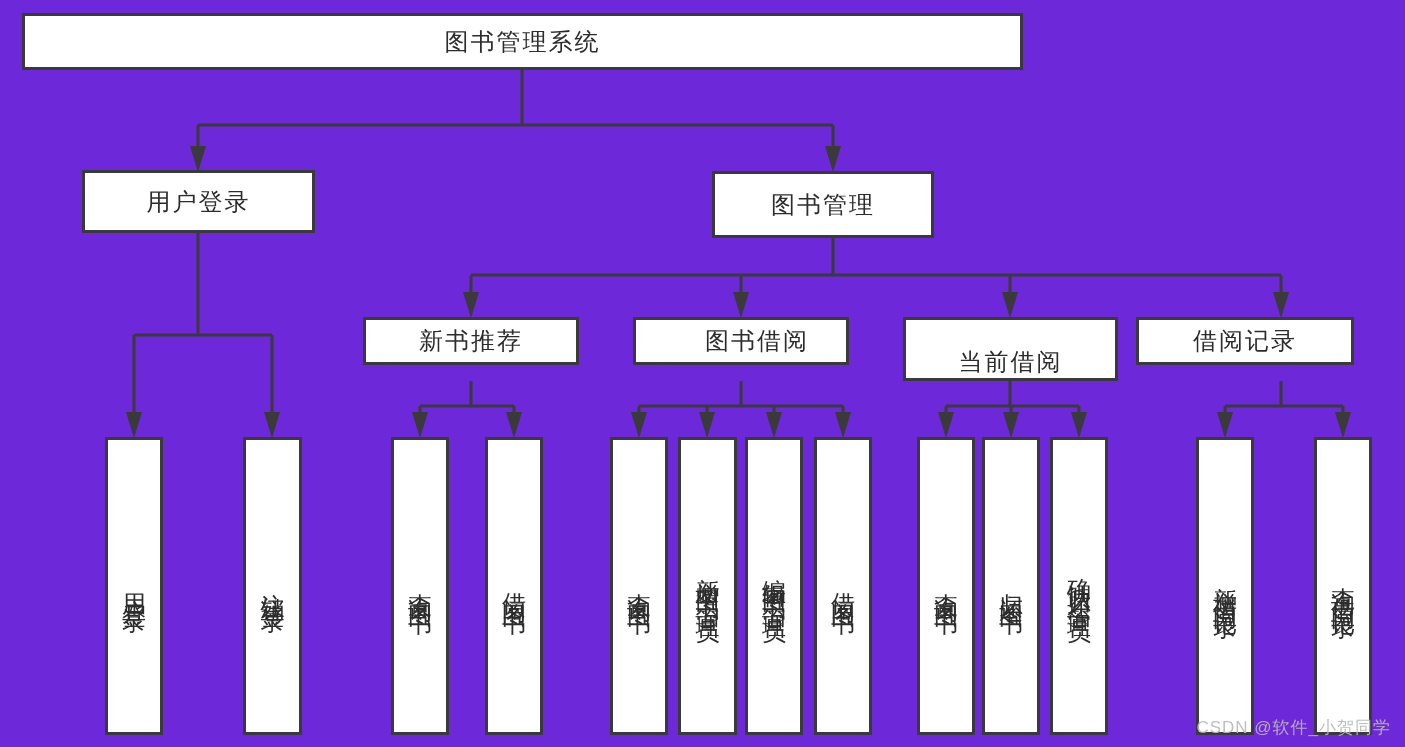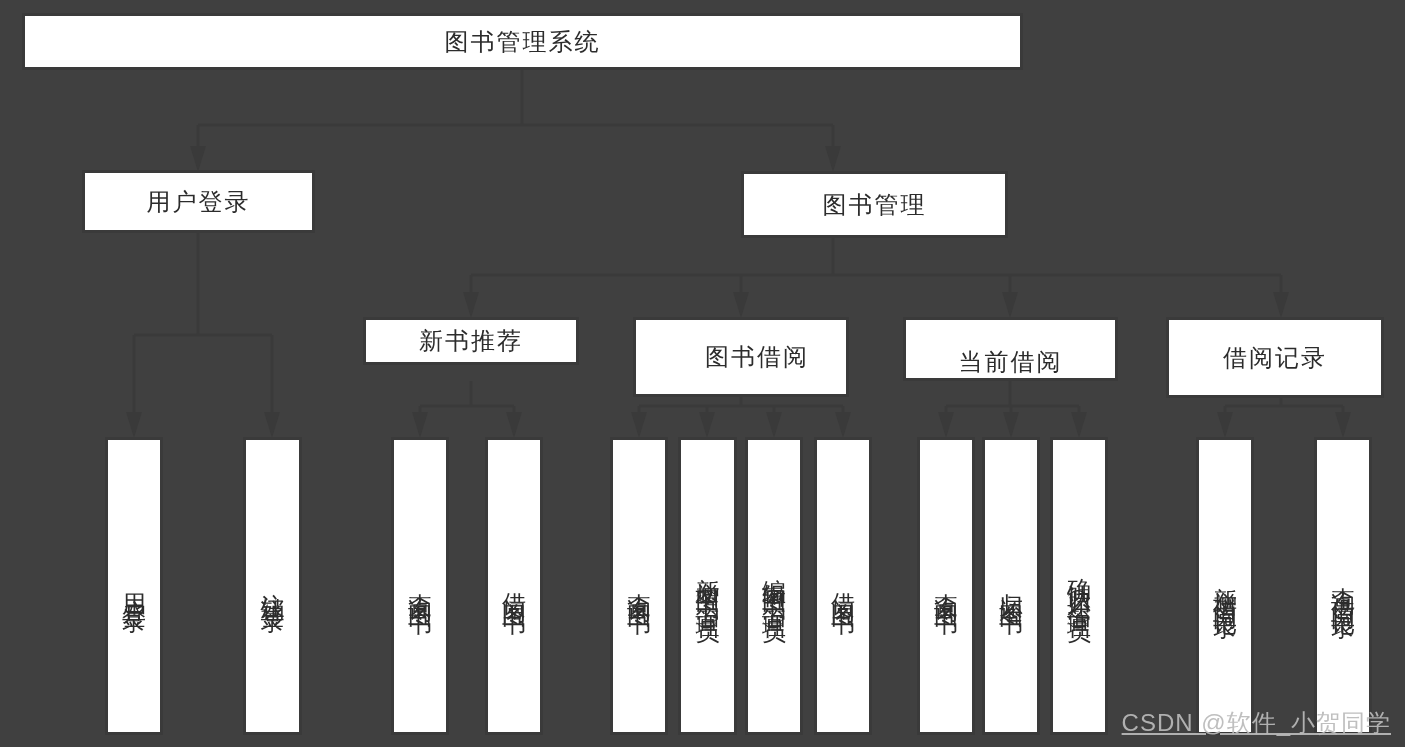--- a/index.html
+++ b/index.html
@@ -4,21 +4,21 @@
 <style>
   html, body {
     margin: 0;
     padding: 0;
     background: #ffffff;
   }
   .canvas {
     position: relative;
     width: 1405px;
     height: 747px;
-    background: #404040;
+    background: #6d28d9;
     overflow: hidden;
     font-family: "Liberation Sans", sans-serif;
   }
   .connectors {
     position: absolute;
     left: 0;
     top: 0;
     width: 1405px;
     height: 747px;
   }
@@ -39,26 +39,25 @@
   }
   .box.vert span {
     writing-mode: vertical-rl;
     letter-spacing: 6px;
     line-height: 1;
   }
   .watermark {
     position: absolute;
     right: 14px;
     bottom: 8px;
-    font-size: 24px;
+    font-size: 17px;
     letter-spacing: 1px;
     color: rgba(186, 186, 186, 0.92);
     z-index: 6;
     white-space: nowrap;
-    text-decoration: underline;
   }
 </style>
 </head>
 <body>
 
 <div class="canvas">
 
   <svg class="connectors" viewBox="0 0 1405 747" xmlns="http://www.w3.org/2000/svg">
     <g stroke="#3a3a3a" stroke-width="3" fill="none">
 
@@ -125,34 +124,34 @@
     </g>
   </svg>
 
   <div class="box" style="left:22px; top:13px; width:1001px; height:57px;">
     <span>图书管理系统</span>
   </div>
 
   <div class="box" style="left:82px; top:170px; width:233px; height:63px;">
     <span>用户登录</span>
   </div>
-  <div class="box" style="left:712px; top:171px; width:267px; height:67px;margin-left:29px;">
+  <div class="box" style="left:712px; top:171px; width:222px; height:67px;">
     <span>图书管理</span>
   </div>
 
   <div class="box" style="left:363px; top:317px; width:216px; height:48px;">
     <span>新书推荐</span>
   </div>
-  <div class="box" style="left:633px; top:317px; width:216px; height:80px;padding-left:32px;">
+  <div class="box" style="left:633px; top:317px; width:216px; height:48px;padding-left:32px;">
     <span>图书借阅</span>
   </div>
   <div class="box" style="left:903px; top:317px; width:215px; height:64px;align-items:flex-end;">
     <span>当前借阅</span>
   </div>
-  <div class="box" style="left:1166px; top:317px; width:218px; height:81px;">
+  <div class="box" style="left:1136px; top:317px; width:218px; height:48px;">
     <span>借阅记录</span>
   </div>
 
   <div class="box vert" style="left:105px; top:437px; width:58px; height:298px;">
     <span>用户登录</span>
   </div>
   <div class="box vert" style="left:243px; top:437px; width:59px; height:298px;">
     <span>注销登录</span>
   </div>
 

